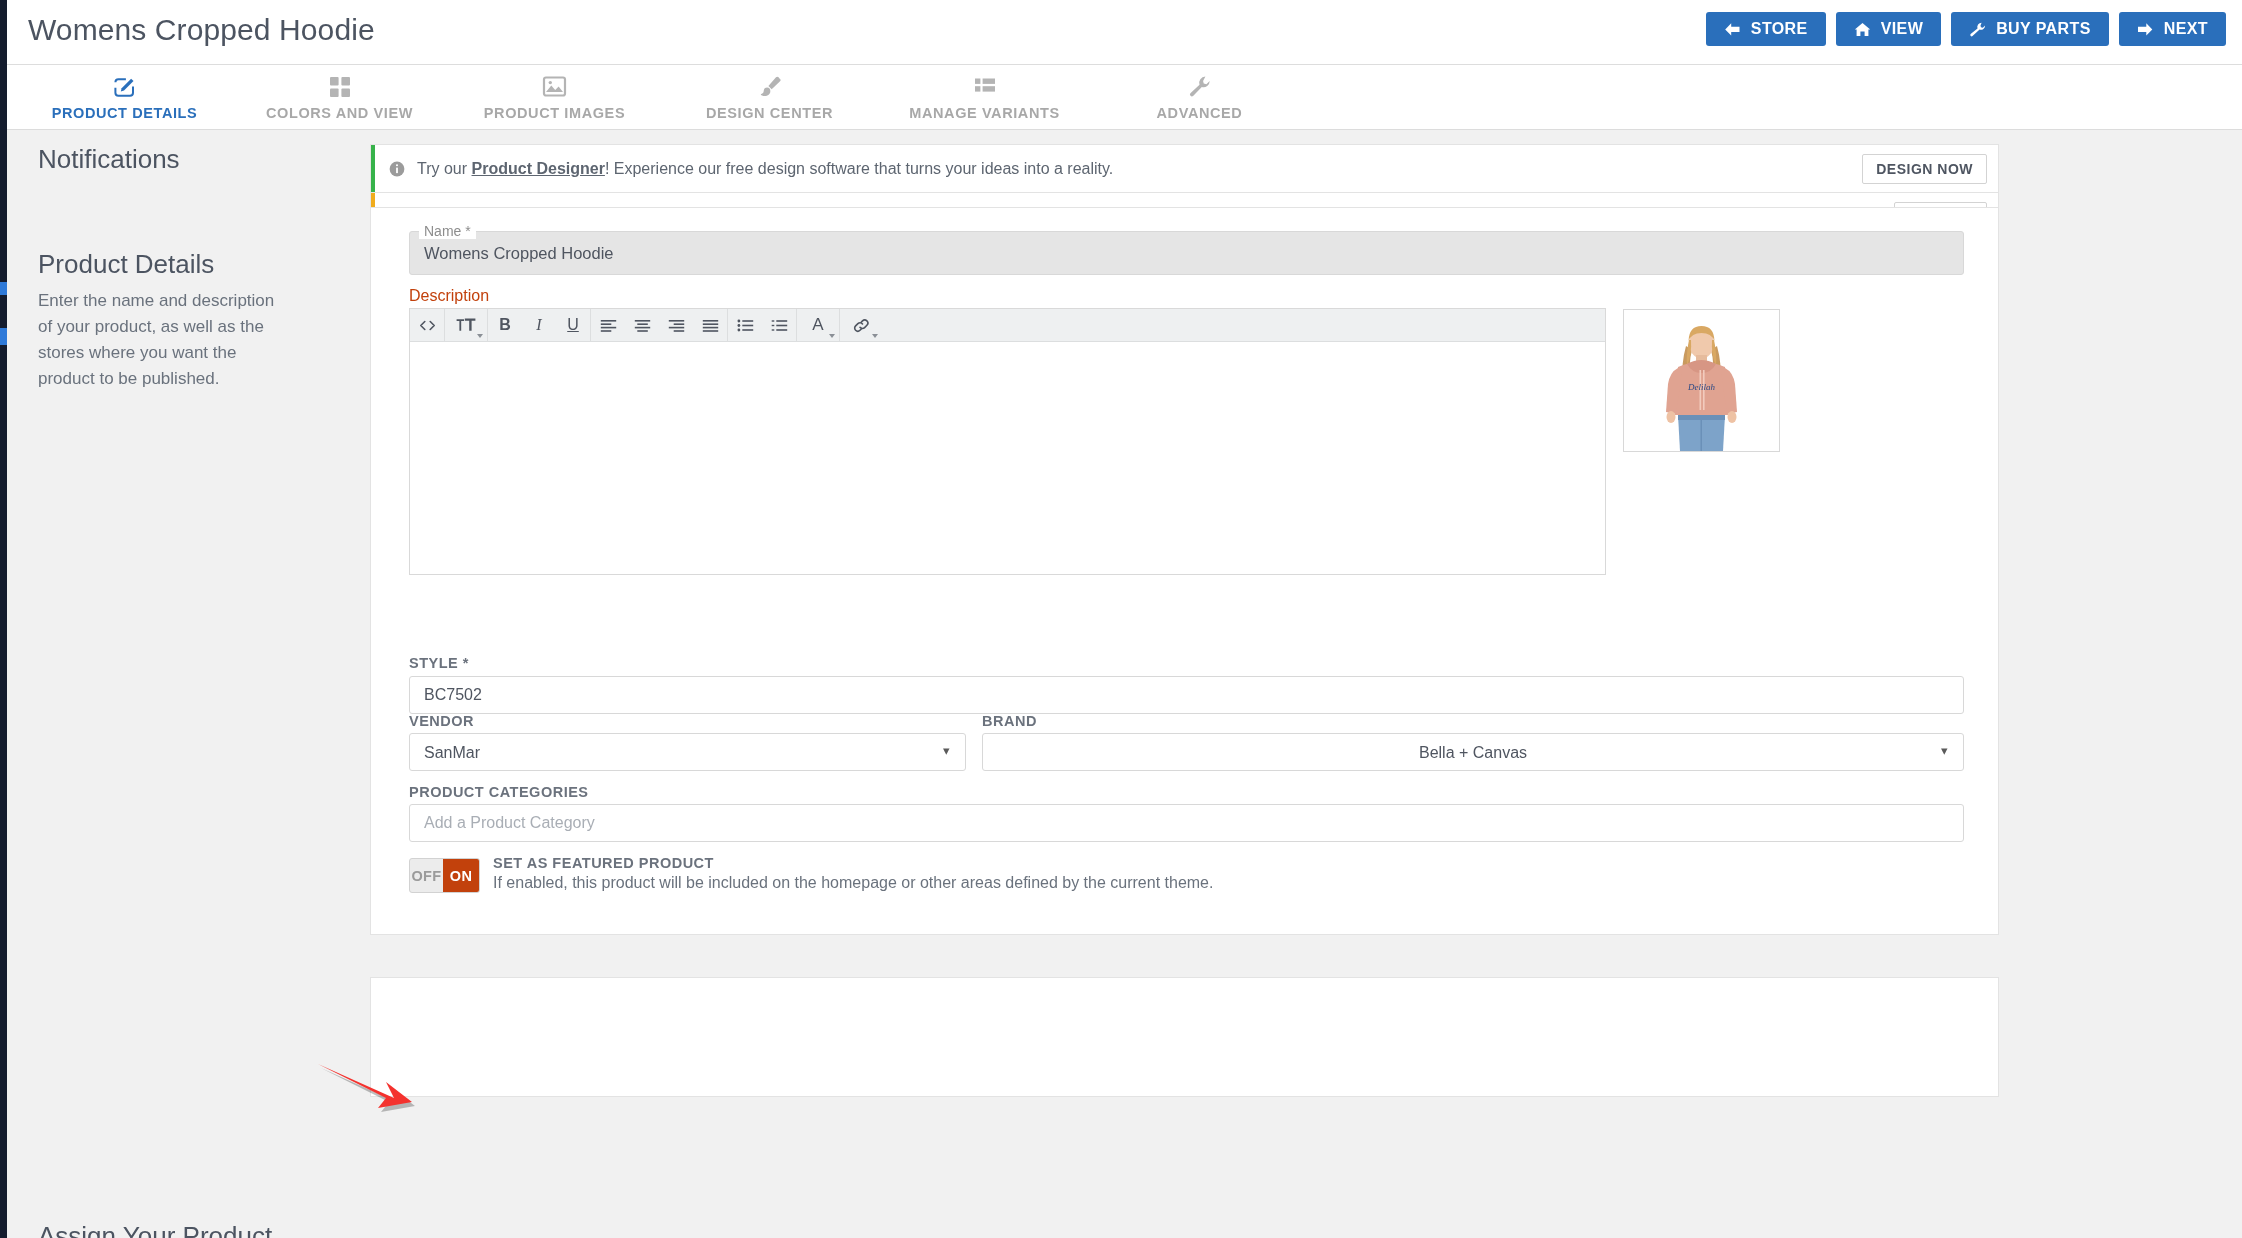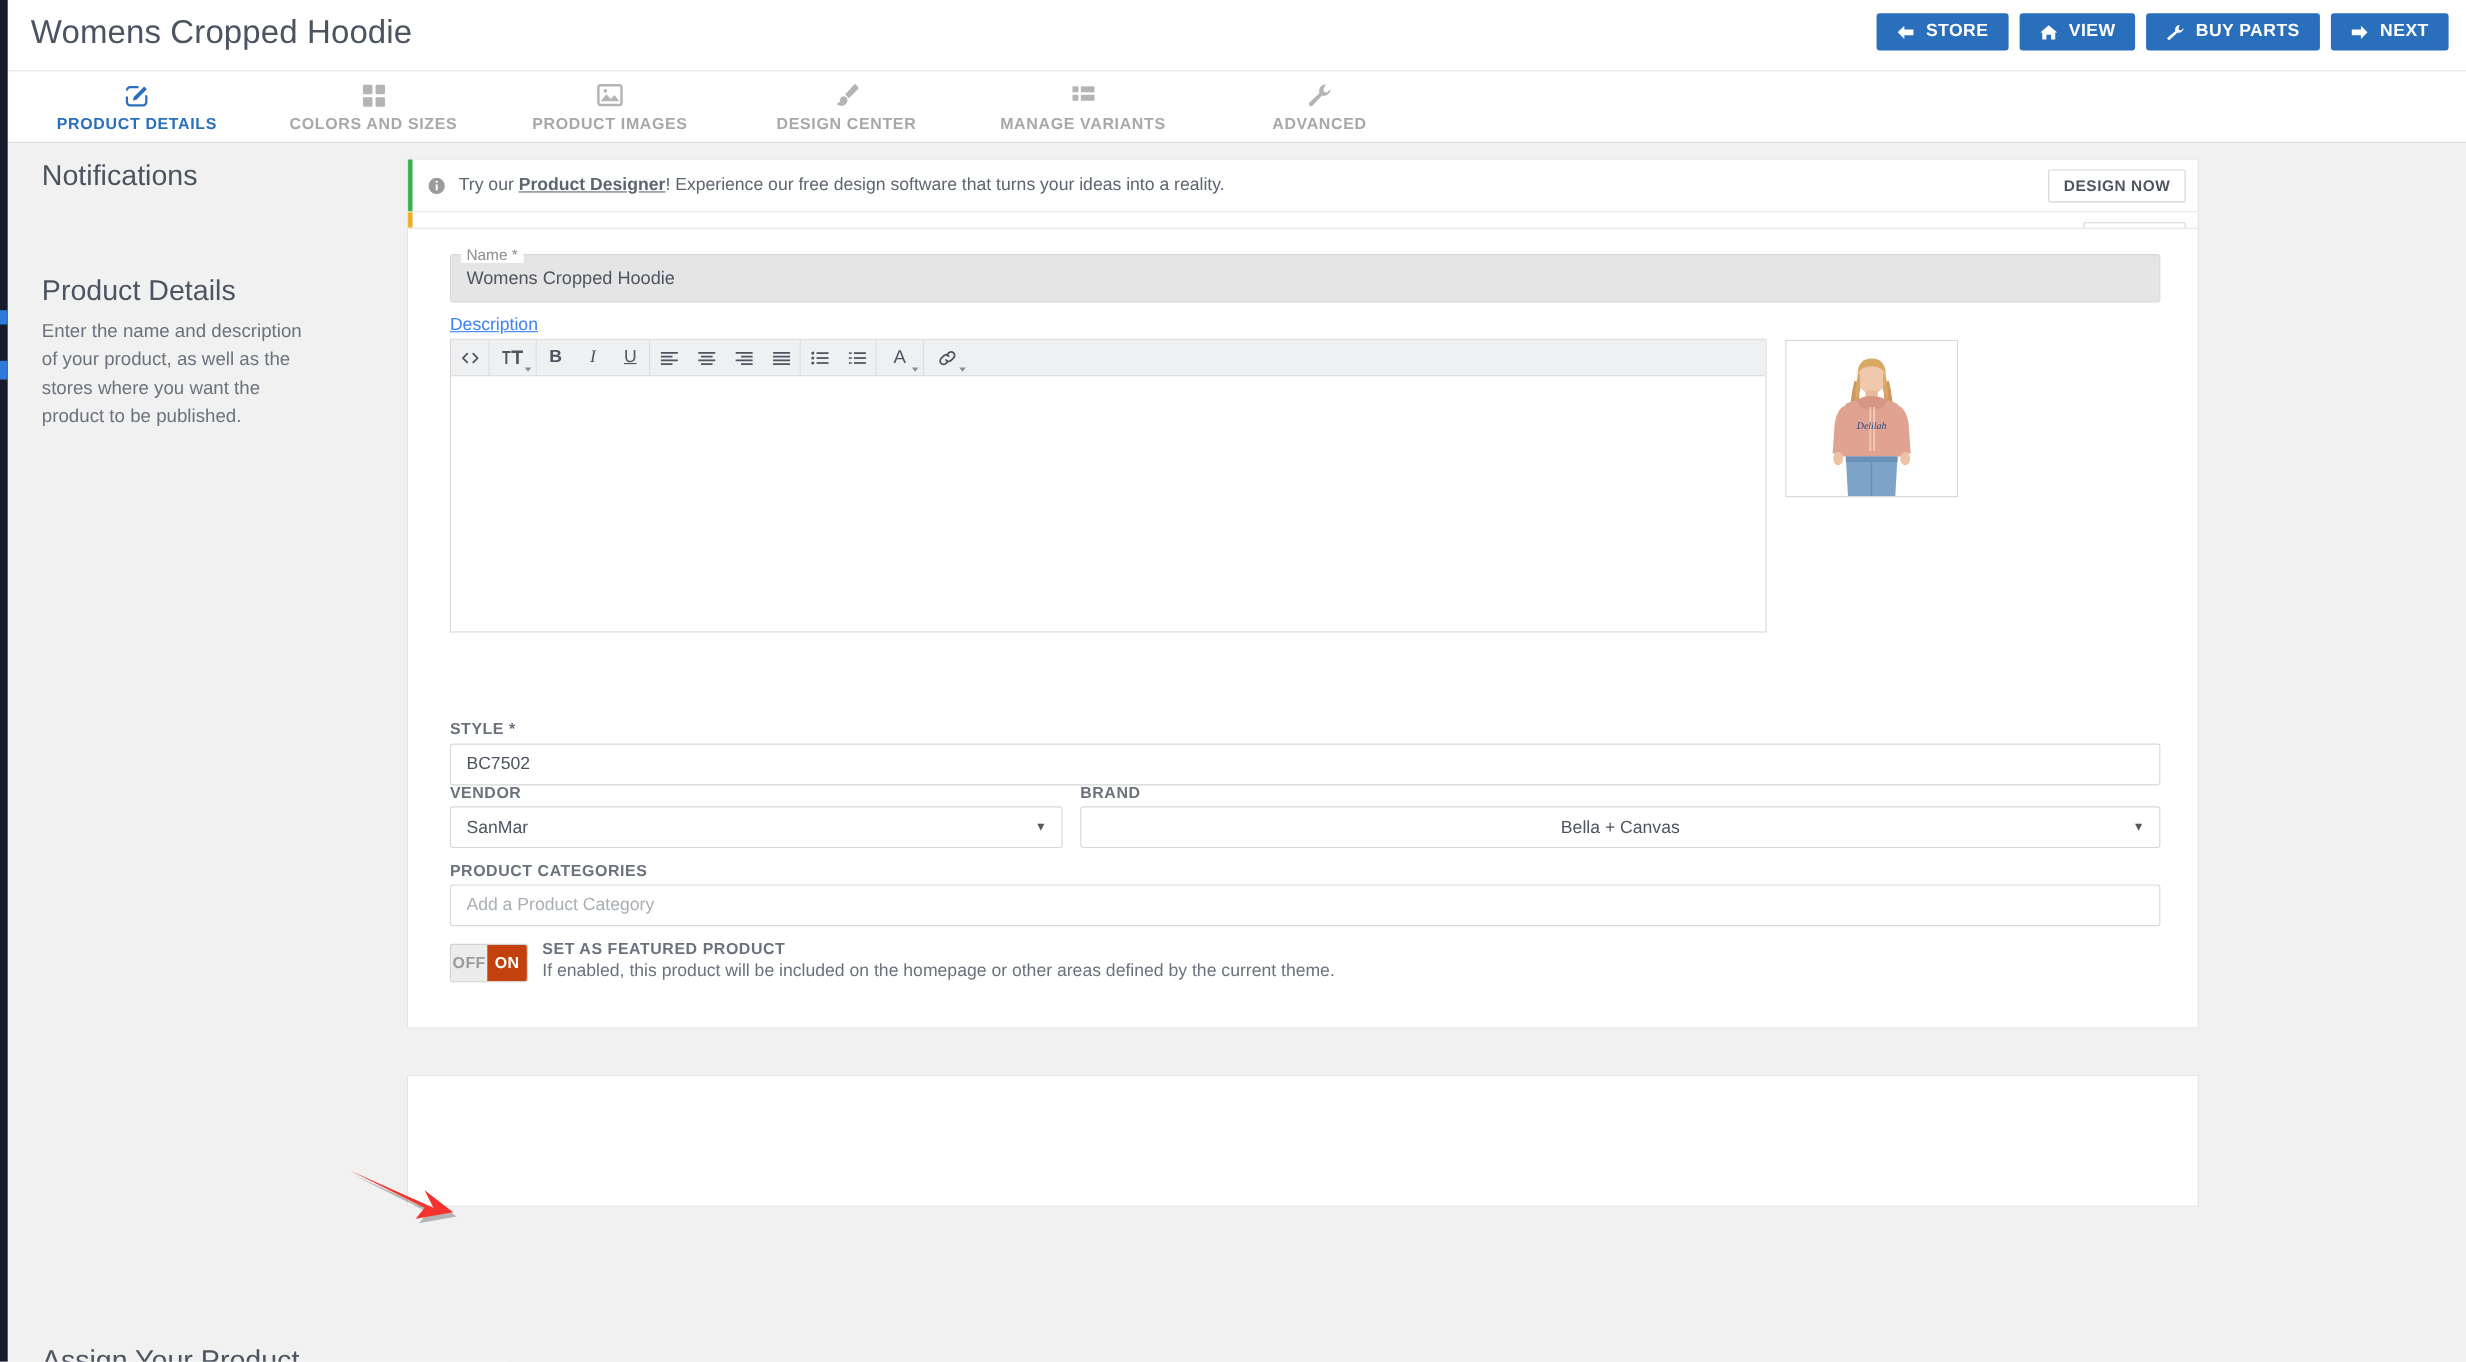--- a/index.html
+++ b/index.html
@@ -108,21 +108,21 @@
     position: absolute; left: 0; top: 0; width: 100%; height: 100%;
     border: none; outline: none; background: transparent;
     font-family: "Liberation Sans", sans-serif; font-size: 16.5px; color: #4f5560;
     padding: 0 14px;
   }
   .fieldlabel-float {
     position: absolute; font-size: 14px; color: #8d8d8d;
     background: #ffffff; padding: 0 5px;
   }
 
-  .desc-label { position: absolute; left: 38px; top: 79px; font-size: 16px; color: #3b82f6; text-decoration: underline; }
+  .desc-label { position: absolute; left: 38px; top: 79px; font-size: 16px; color: #c2410c; }
 
   
   .editor {
     position: absolute; left: 38px; top: 100px; width: 1197px; height: 267px;
     border: 1px solid #d9d9d9; background: #ffffff;
   }
   .etoolbar {
     height: 33px; background: #eef0f1; border-bottom: 1px solid #dcdedf;
     display: flex; align-items: center;
   }
@@ -276,21 +276,21 @@
 
     <div class="tab">
       <span class="ticon">
         <svg width="24" height="24" viewBox="0 0 24 24" fill="currentColor">
           <rect x="2" y="2" width="8.6" height="8.6" rx="1"></rect>
             <rect x="13.4" y="2" width="8.6" height="8.6" rx="1"></rect>
           <rect x="2" y="13.4" width="8.6" height="8.6" rx="1"></rect>
             <rect x="13.4" y="13.4" width="8.6" height="8.6" rx="1"></rect>
         </svg>
       </span>
-      <span class="tlabel">COLORS AND SIZES</span>
+      <span class="tlabel">COLORS AND VIEW</span>
     </div>
 
     <div class="tab">
       <span class="ticon">
         <svg width="25" height="23" viewBox="0 0 25 23" fill="none" stroke="currentColor" stroke-width="2.2">
           <rect x="2" y="2.5" width="21" height="18" rx="2"></rect>
           <path d="M4 17 L9.3 10.6 L13.2 15 L16.6 11.4 L21 17 Z" fill="currentColor" stroke="none"></path>
           <circle cx="8.3" cy="7.6" r="1.7" fill="currentColor" stroke="none"></circle>
         </svg>
       </span>

